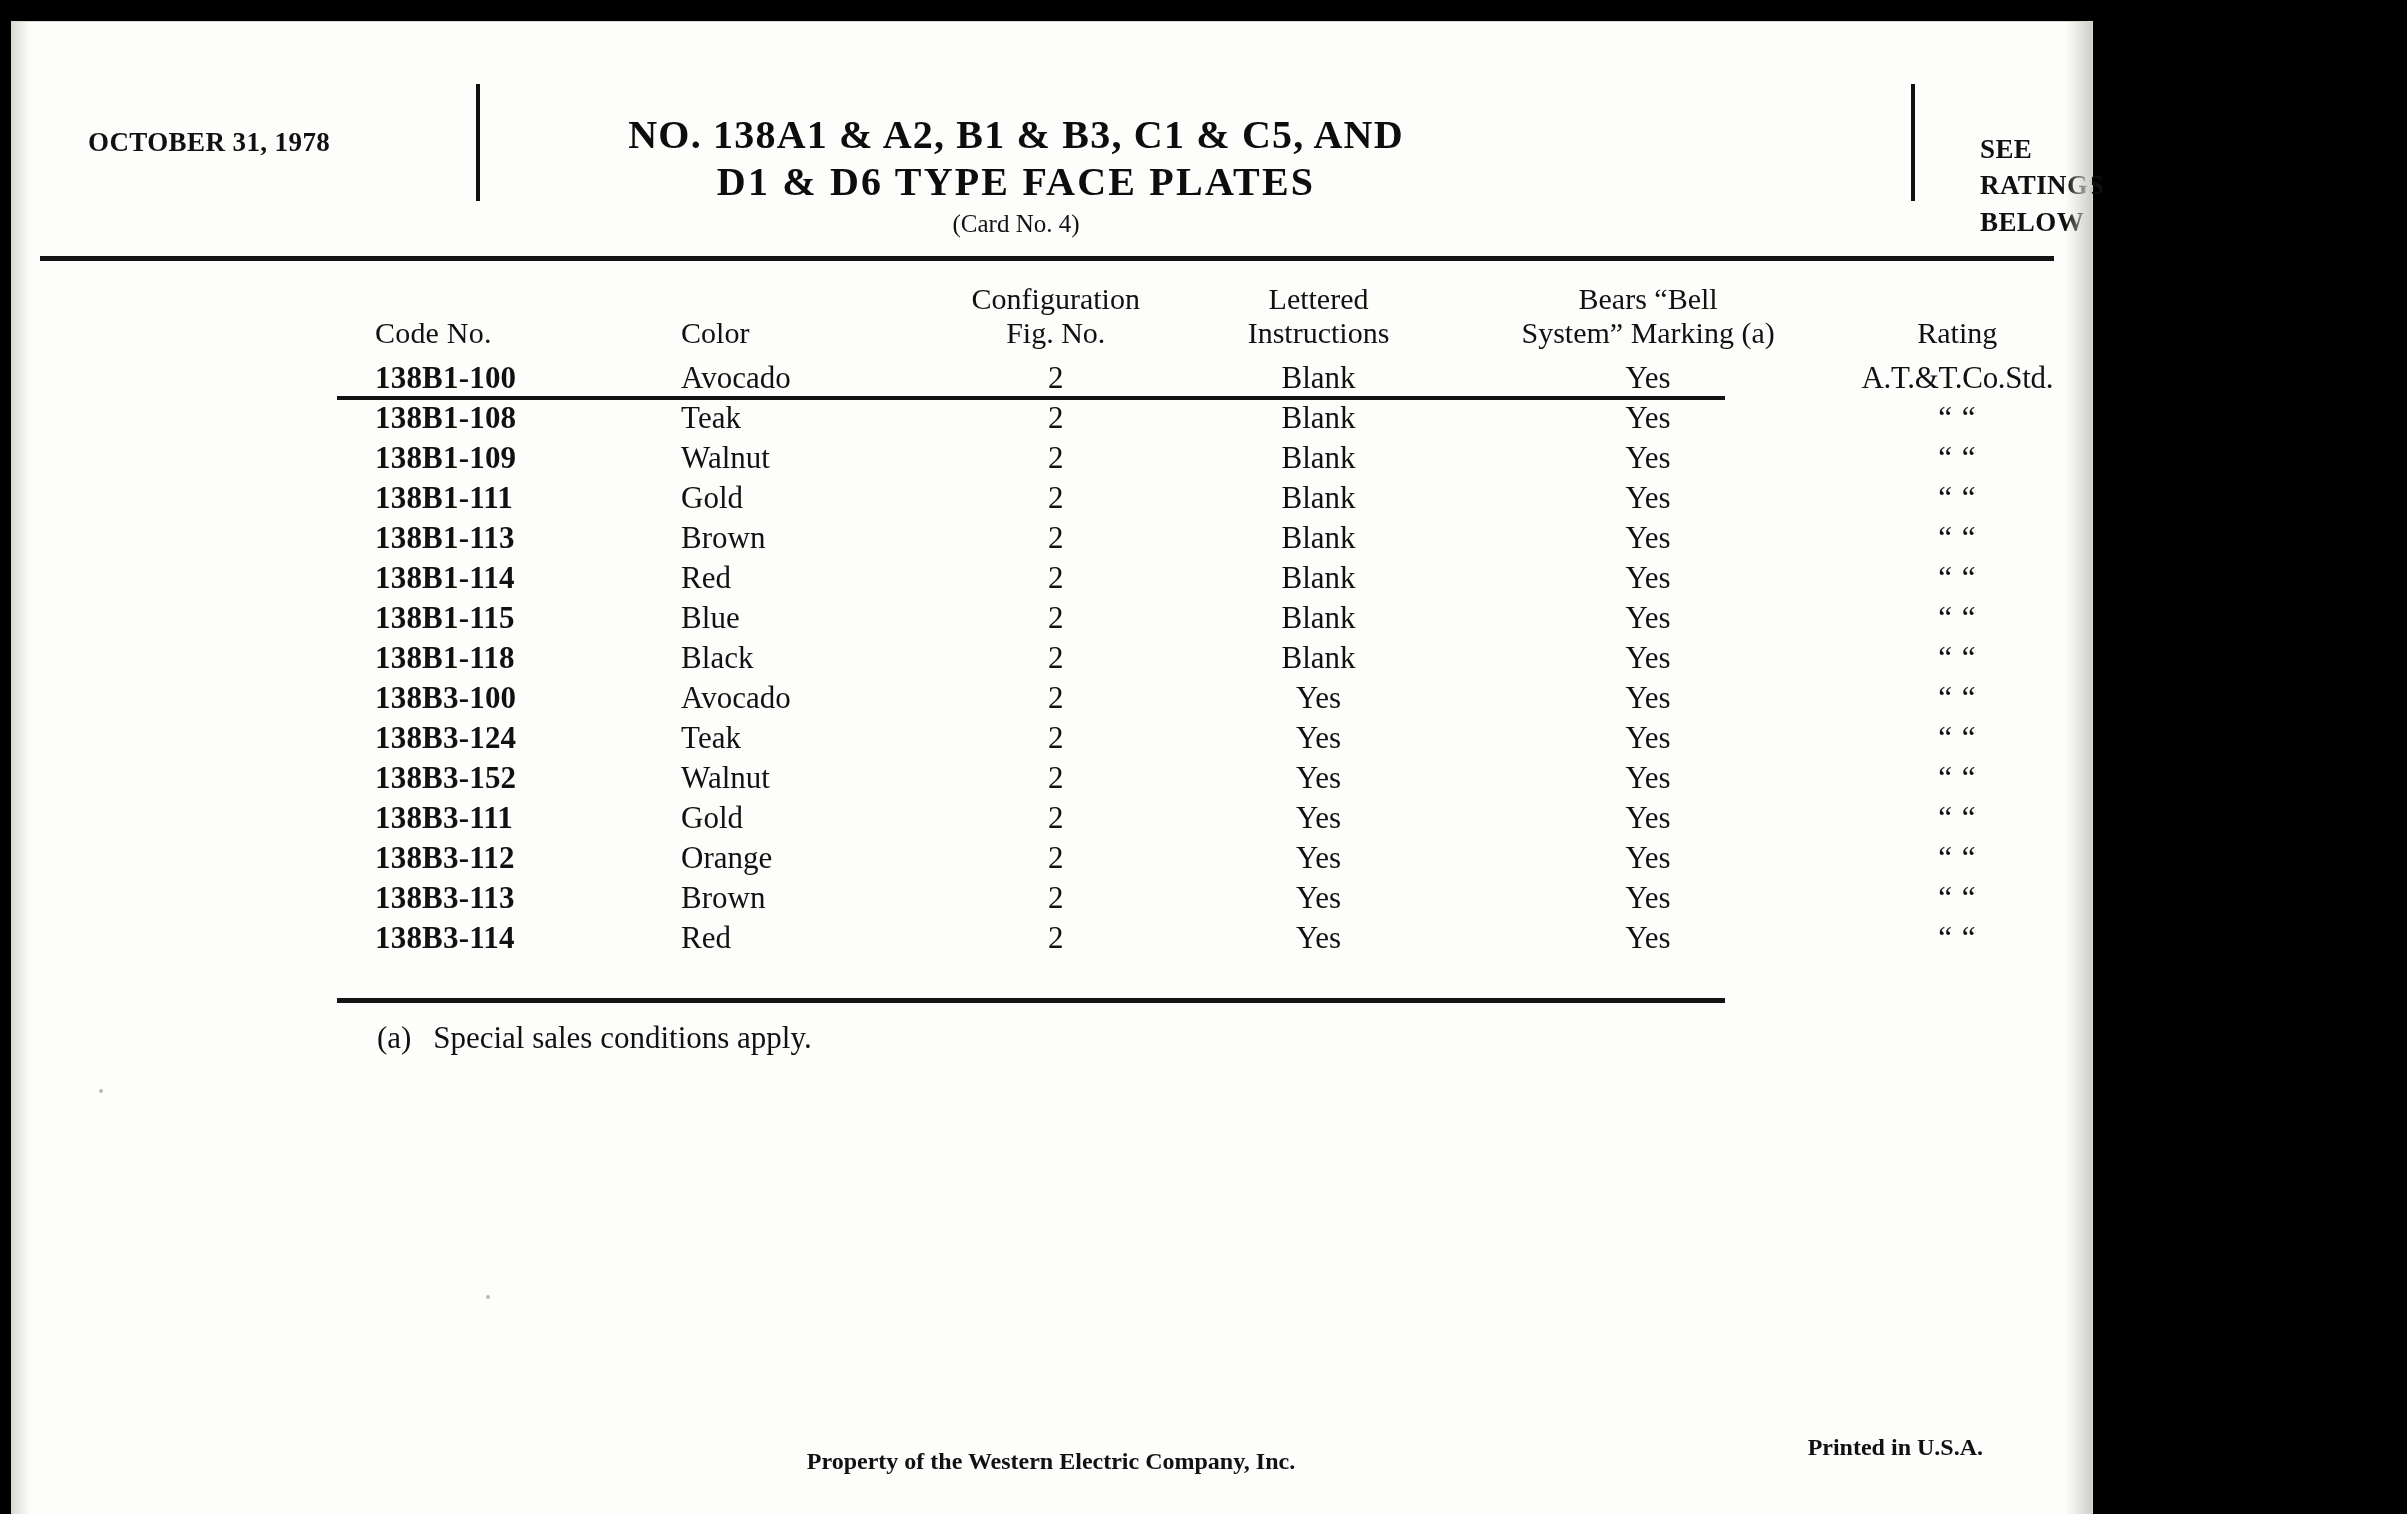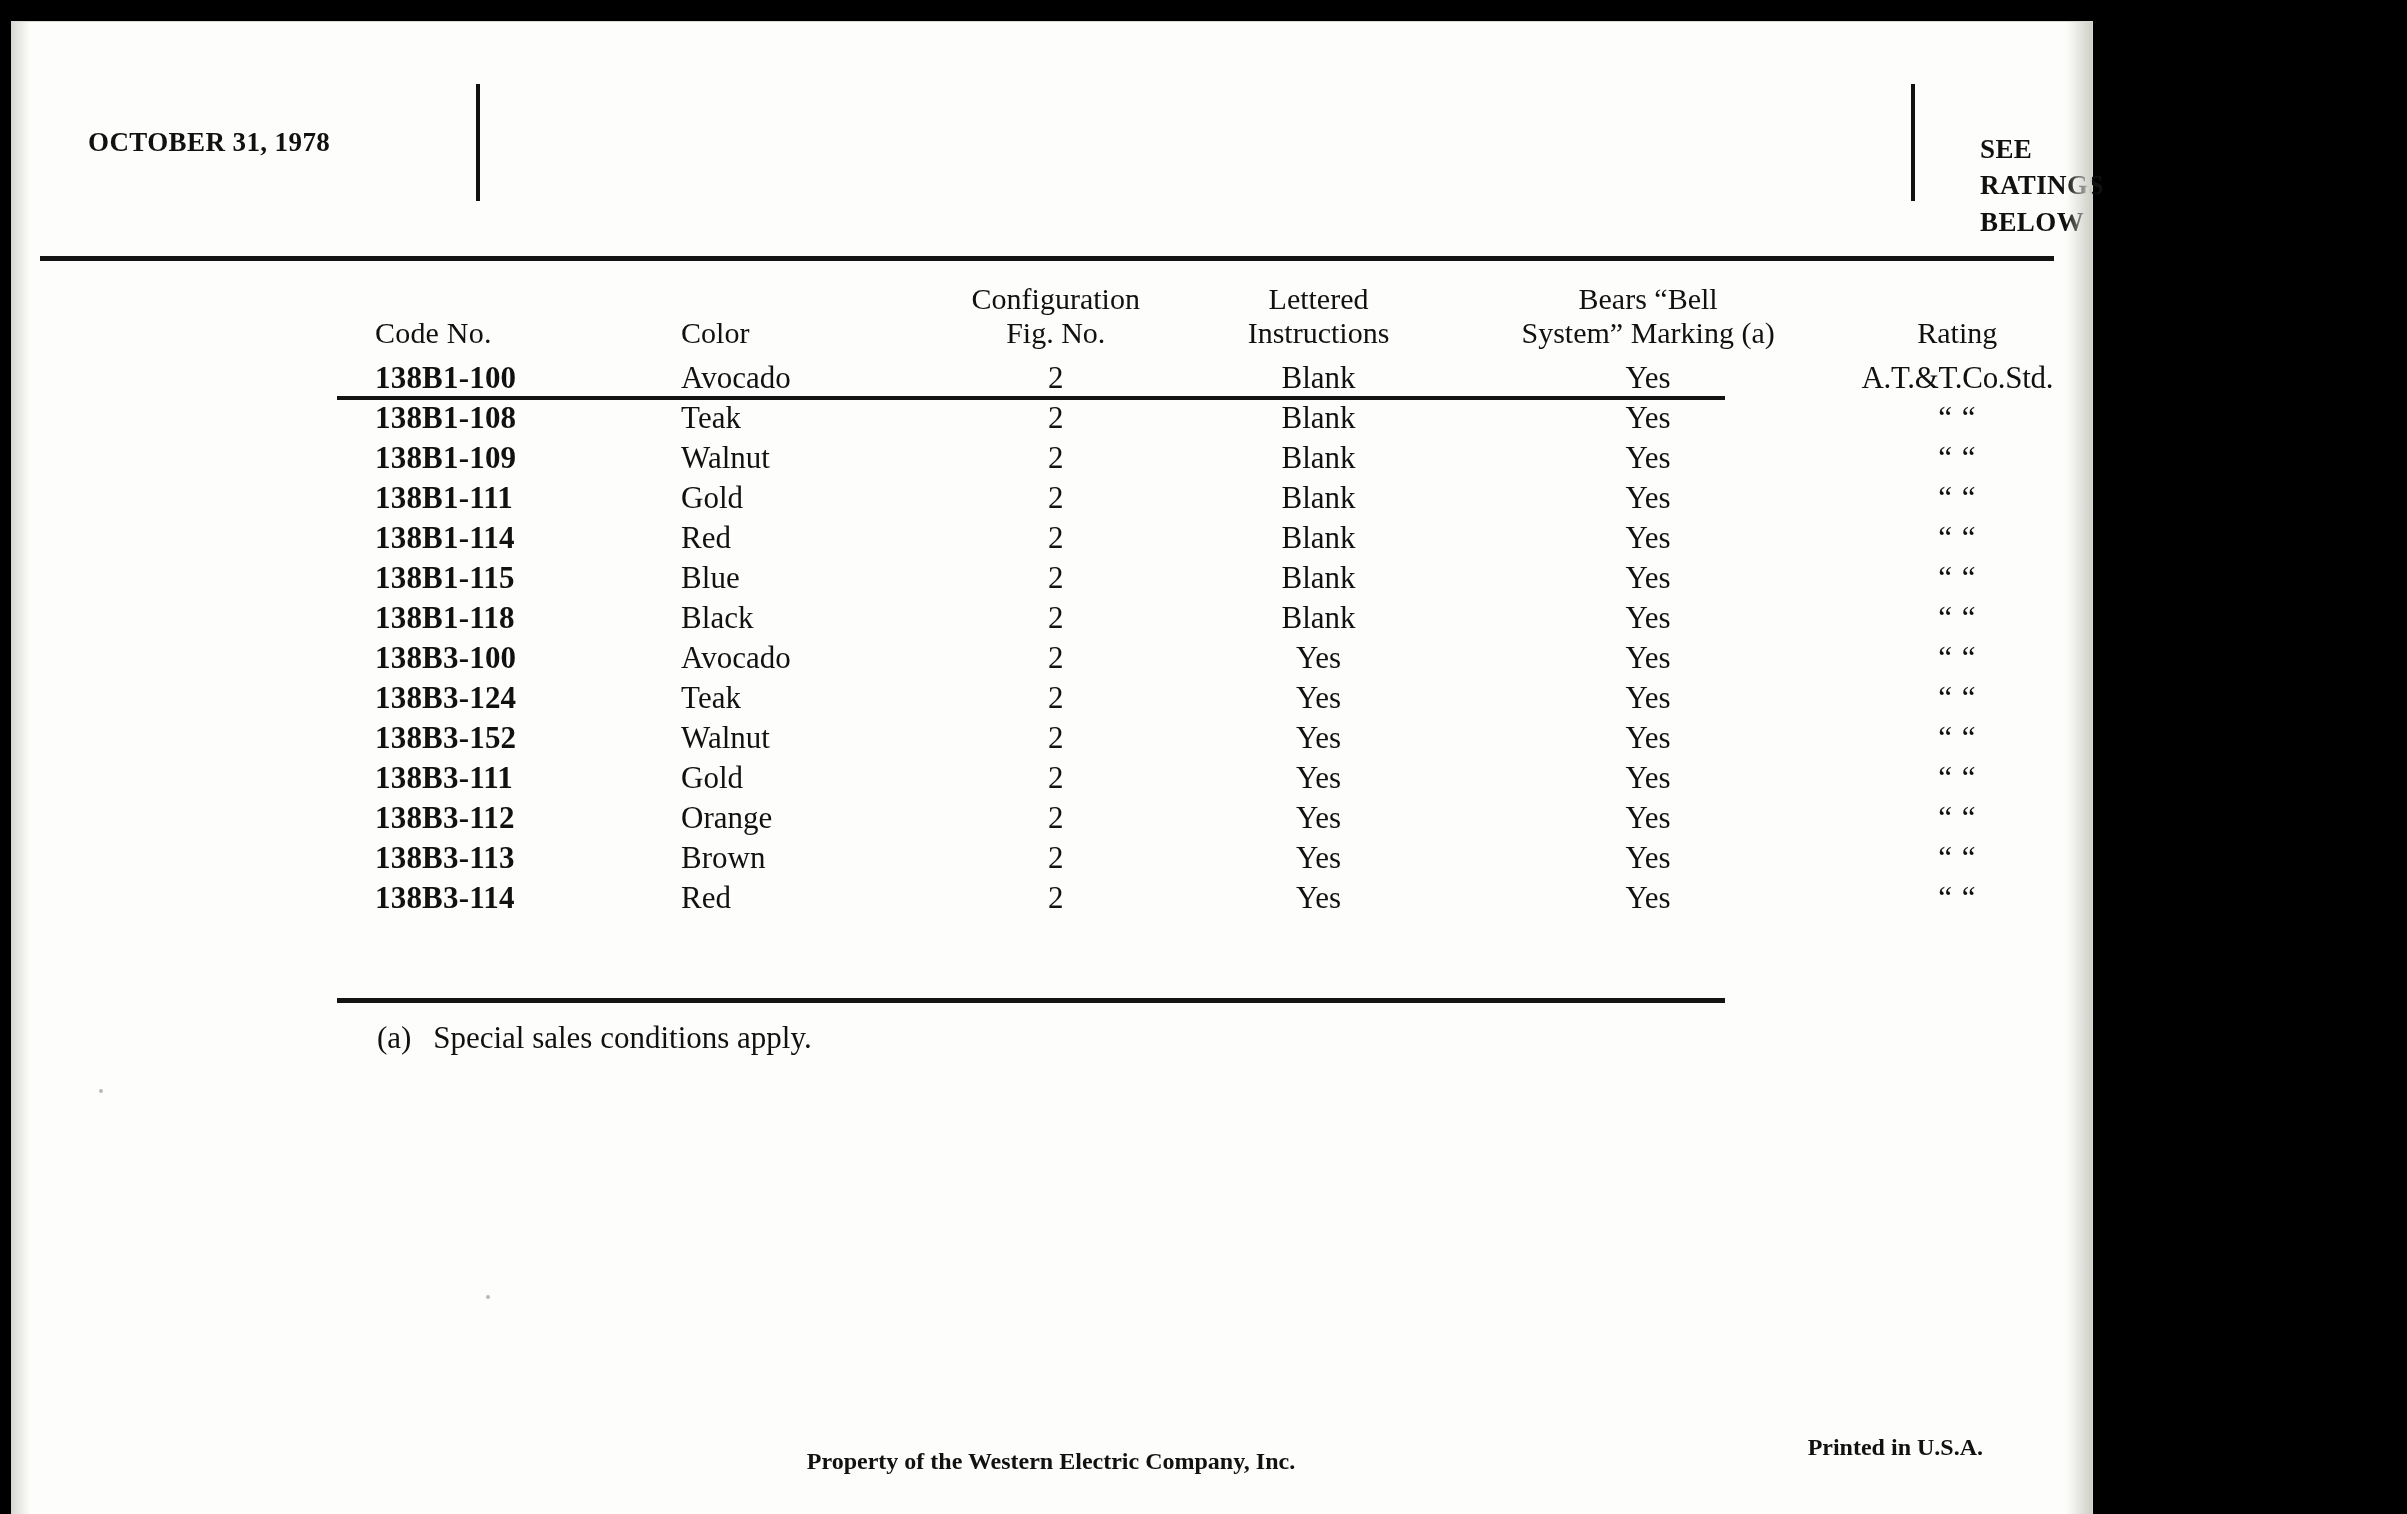--- a/index.html
+++ b/index.html
@@ -205,20 +205,25 @@
 <body>
 
 <div class="page">
   <div class="inner">
 
     <div class="header">
       <div class="hdr-date">OCTOBER 31, 1978</div>
       <div class="vrule vrule-left"></div>
       <div class="vrule vrule-right"></div>
 
+      <div class="hdr-title">
+        <div class="line1">NO. 138A1 &amp; A2, B1 &amp; B3, C1 &amp; C5, AND</div>
+        <div class="line2">D1 &amp; D6  TYPE  FACE PLATES</div>
+        <div class="cardno">(Card No. 4)</div>
+      </div>
 
       <div class="hdr-right">
         <div>SEE RATINGS</div>
         <div>BELOW</div>
       </div>
     </div>
 
     <div class="rule-main"></div>
 
     <div class="rule-head"></div>
@@ -278,20 +283,28 @@
             </tr>
             <tr>
               <td class="c-code">138B1-111</td>
               <td class="c-color">Gold</td>
               <td class="c-config">2</td>
               <td class="c-instr">Blank</td>
               <td class="c-bell">Yes</td>
               <td class="c-rating ditto">“        “</td>
             </tr>
             <tr>
+              <td class="c-code">138B1-113</td>
+              <td class="c-color">Brown</td>
+              <td class="c-config">2</td>
+              <td class="c-instr">Blank</td>
+              <td class="c-bell">Yes</td>
+              <td class="c-rating ditto">“        “</td>
+            </tr>
+            <tr>
               <td class="c-code">138B1-114</td>
               <td class="c-color">Red</td>
               <td class="c-config">2</td>
               <td class="c-instr">Blank</td>
               <td class="c-bell">Yes</td>
               <td class="c-rating ditto">“        “</td>
             </tr>
             <tr>
               <td class="c-code">138B1-115</td>
               <td class="c-color">Blue</td>

